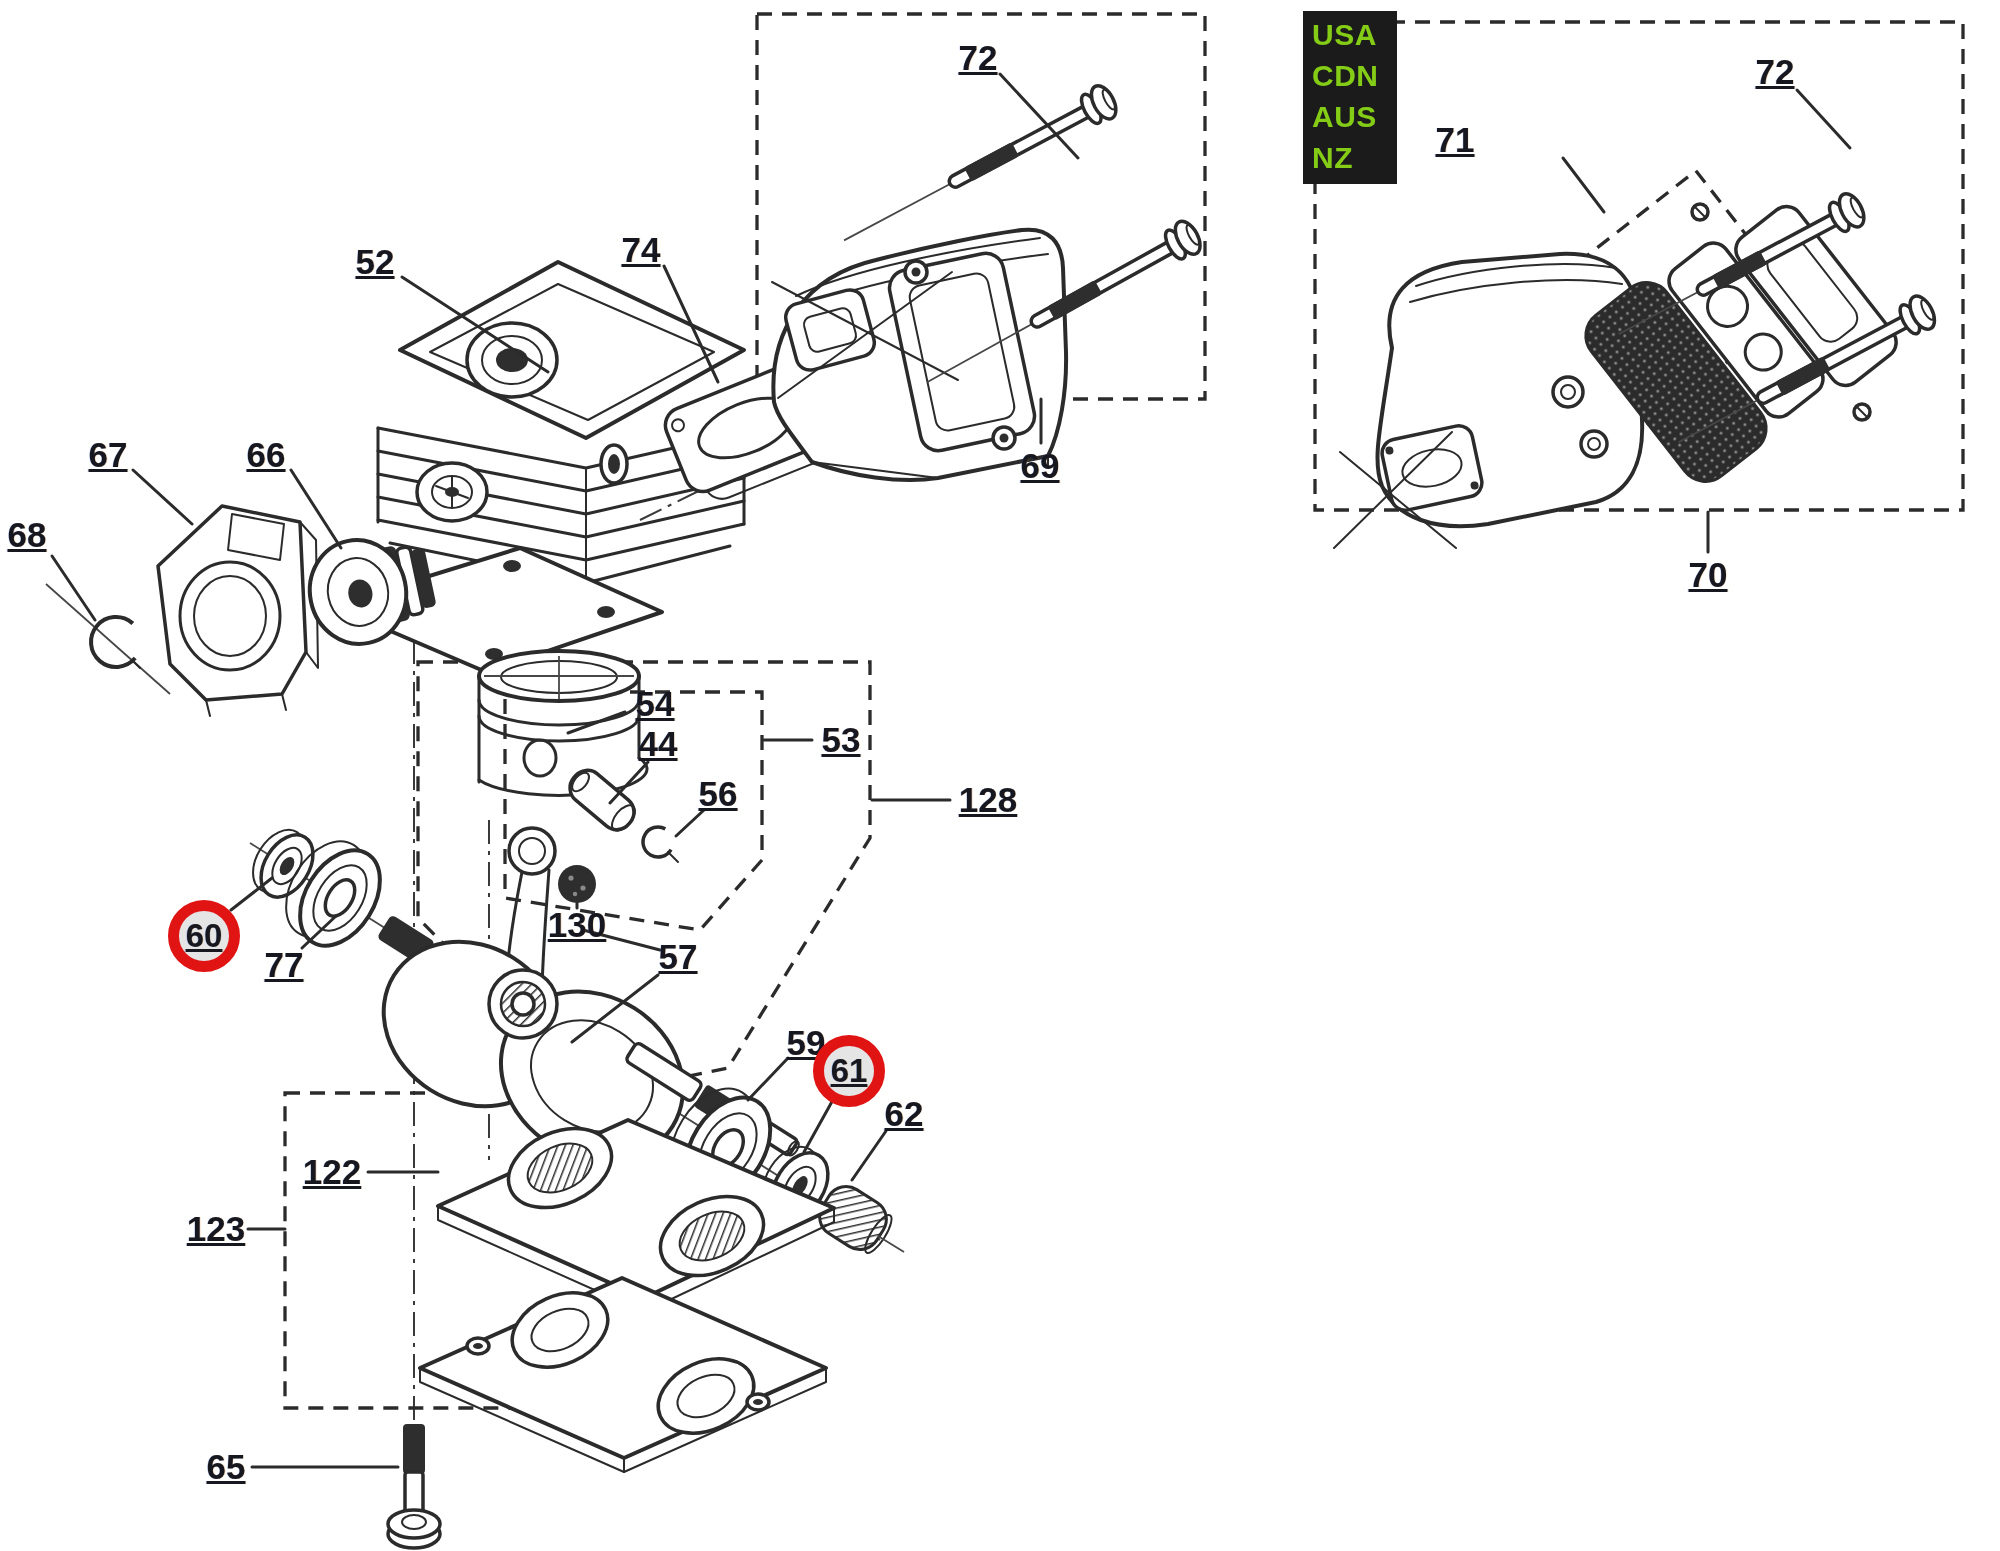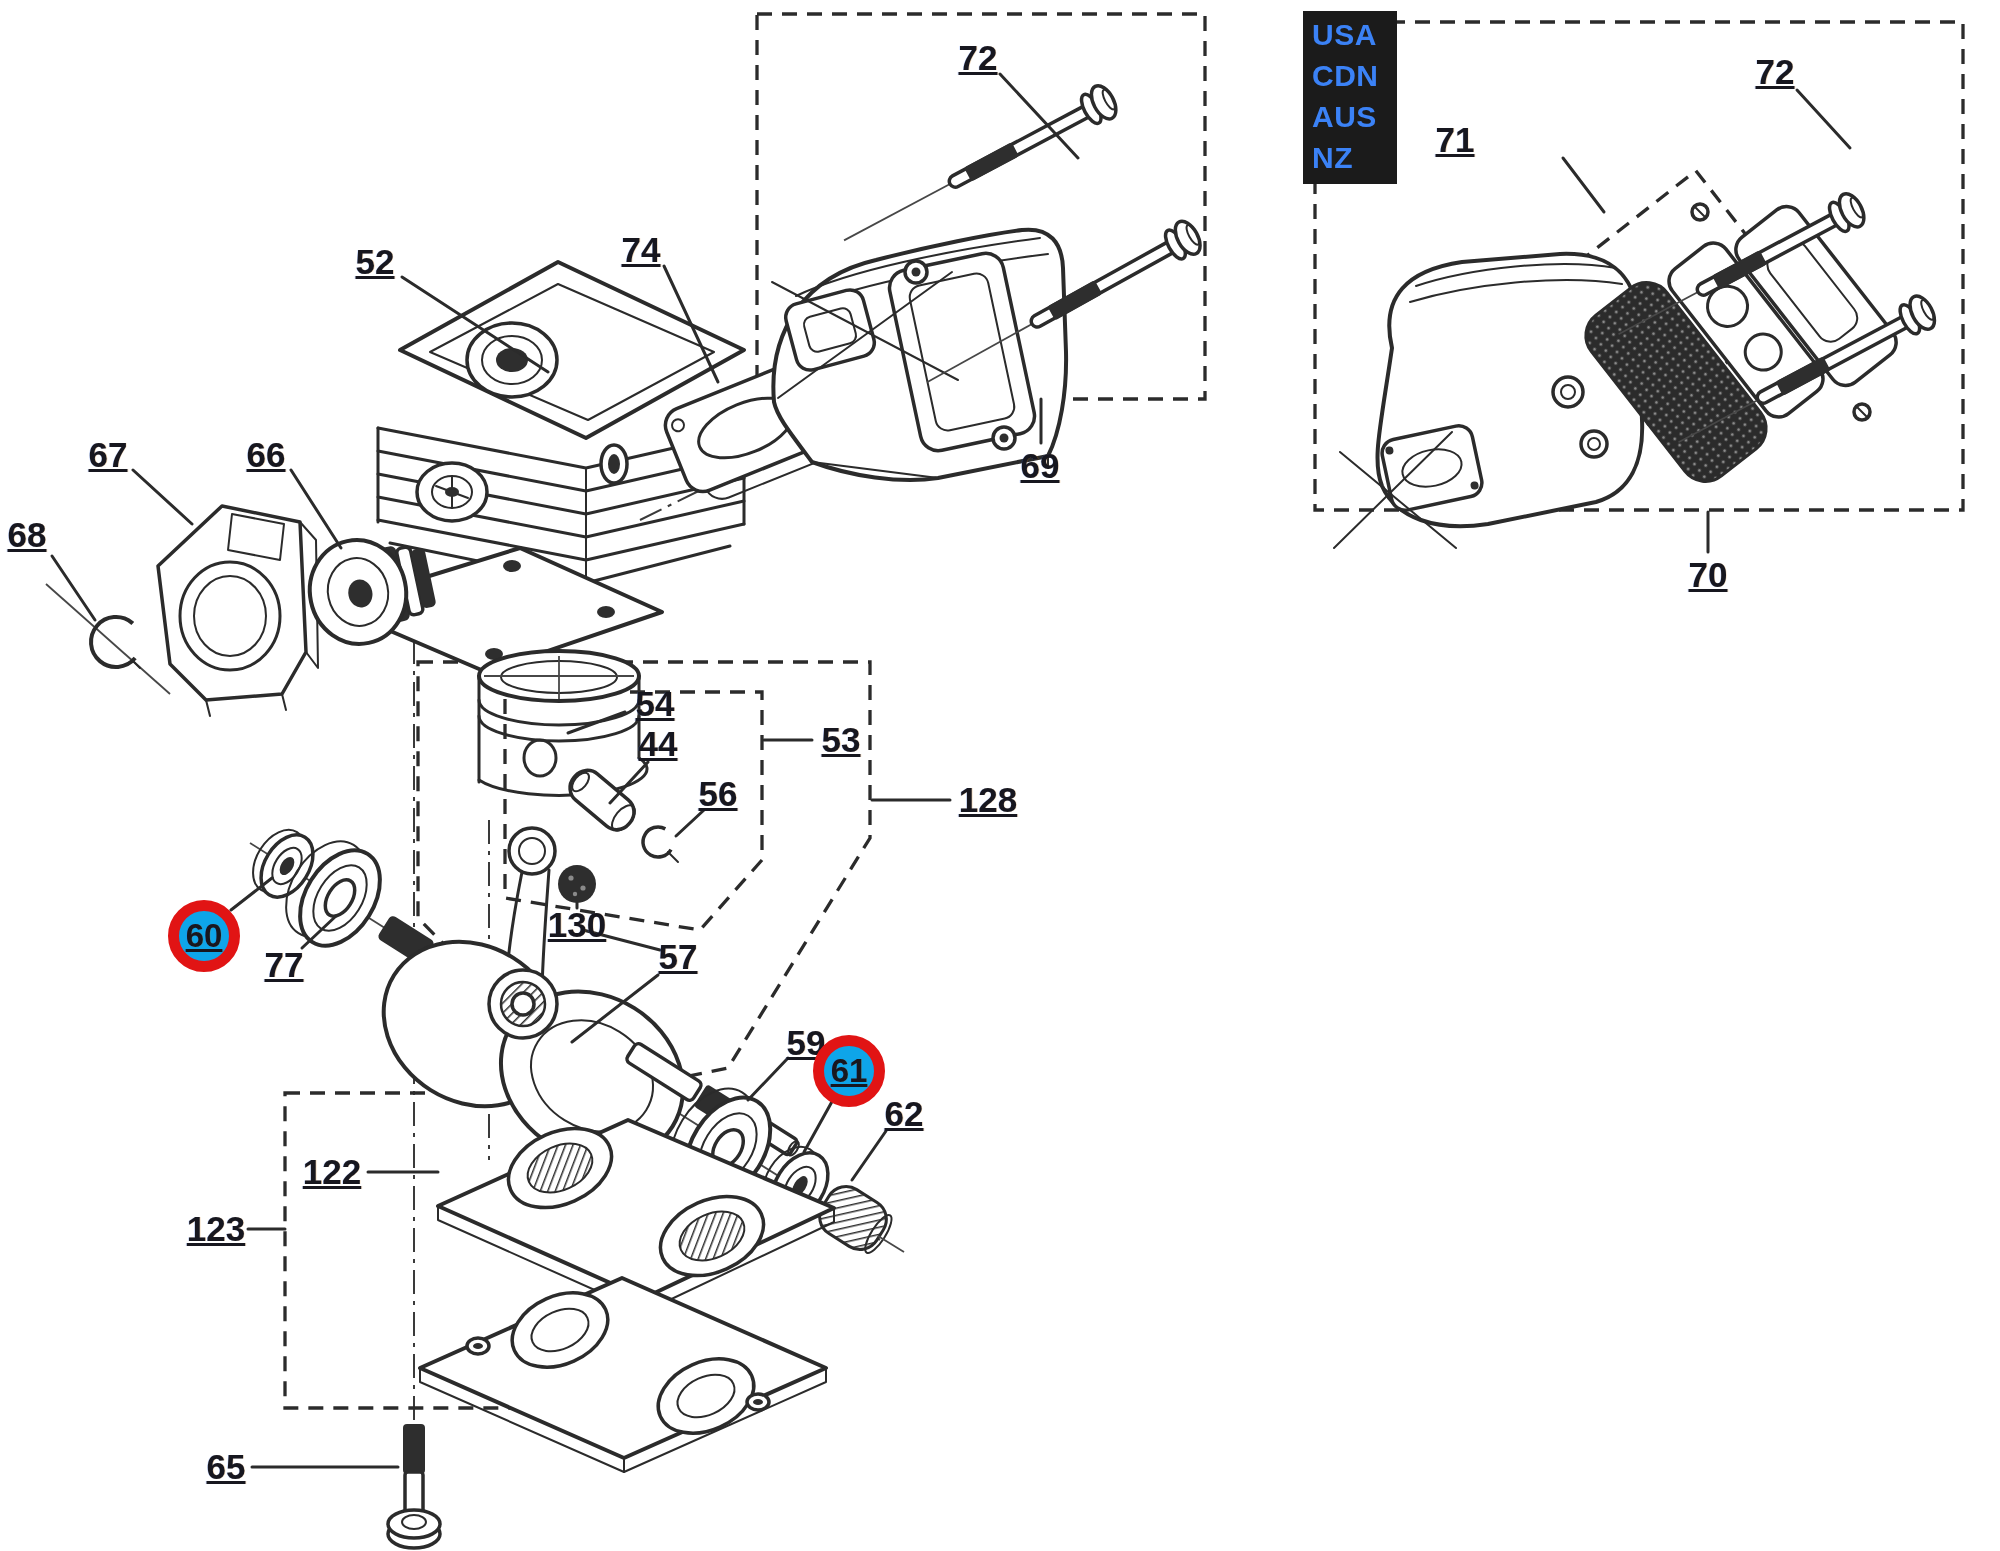--- a/index.html
+++ b/index.html
@@ -3,23 +3,23 @@
 <meta charset="utf-8">
 <style>
   html,body{margin:0;padding:0;background:#e8e8e8;}
   .stage{position:relative;width:2000px;height:1551px;background:#ffffff;overflow:hidden;
          font-family:"Liberation Sans",sans-serif;}
   svg{position:absolute;left:0;top:0;}
   .callout{position:absolute;transform:translate(-50%,-50%);
            font:700 35px "Liberation Sans",sans-serif;color:#17171f;white-space:nowrap;
            text-shadow:0.6px 0 rgba(205,120,10,.30), -0.6px 0 rgba(60,120,255,.30);text-decoration:underline;}
   .callout.circled{width:50px;height:50px;border:11px solid #e11414;border-radius:50%;
-           display:flex;align-items:center;justify-content:center;font-size:33px;background:#0ea5e9;}
+           display:flex;align-items:center;justify-content:center;font-size:33px;background:#e5e5e5;}
   .regionbox{position:absolute;left:1303px;top:11px;width:94px;height:173px;background:#1b1b1b;
-           color:#3b82f6;font:700 30px/41px "Liberation Sans",sans-serif;
+           color:#84cc16;font:700 30px/41px "Liberation Sans",sans-serif;
            padding:3px 0 0 9px;box-sizing:border-box;letter-spacing:.5px;}
   .regionbox div{height:41px;}
 </style>
 </head>
 <body>
 
 <div class="stage">
 
 <svg width="2000" height="1551" viewBox="0 0 2000 1551">
   <defs>

